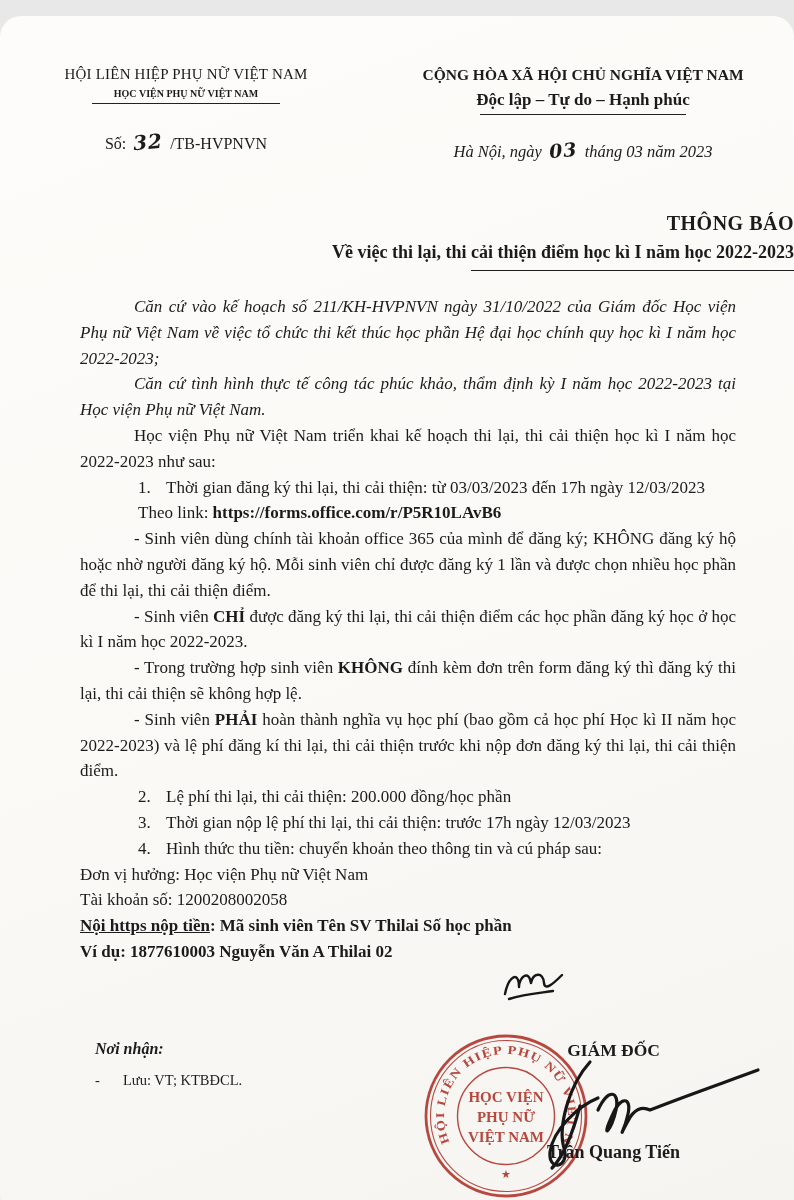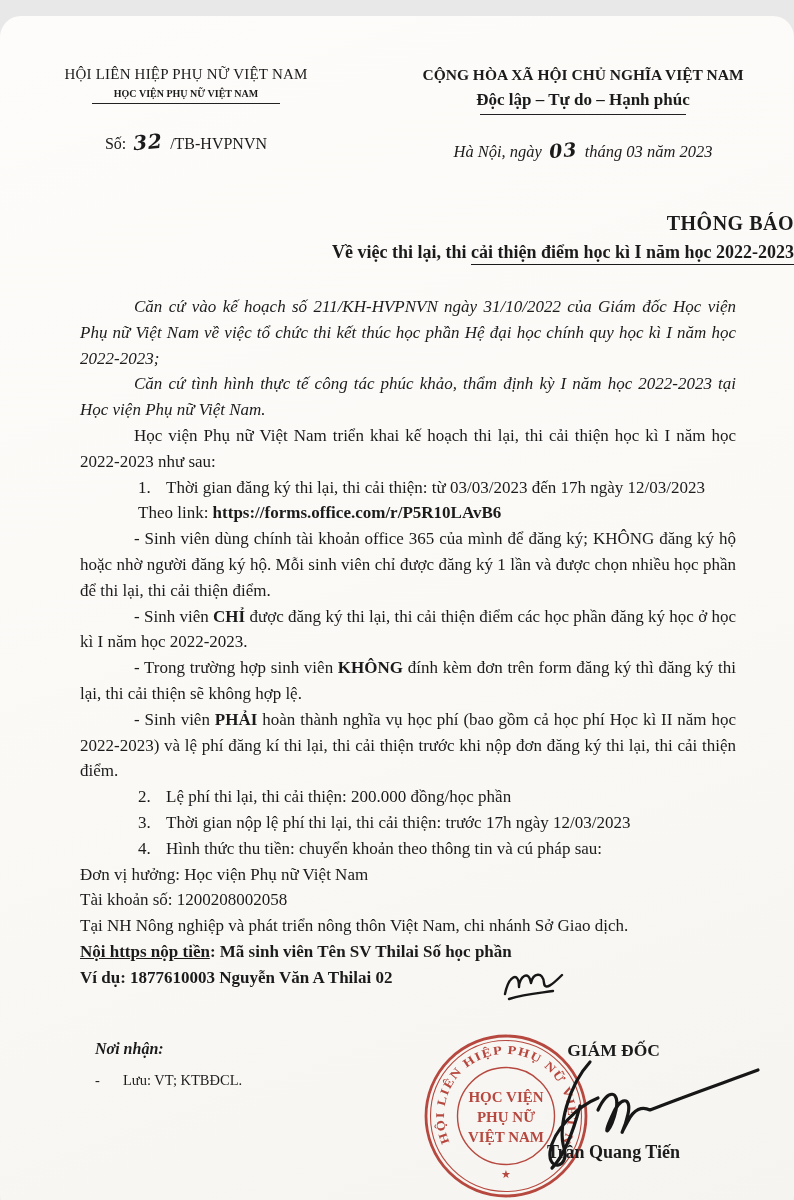--- a/index.html
+++ b/index.html
@@ -21,21 +21,21 @@
   .motto2{font-size:17px;font-weight:bold;margin-top:6px}
   .so-line{margin-top:26px;font-size:16px}
   .hand{font-family:"DejaVu Serif",serif;font-style:italic;font-weight:bold;font-size:20px;
         display:inline-block;transform:rotate(-5deg);letter-spacing:1px;padding:0 3px}
   .date-line{margin-top:24px;font-size:16.5px;font-style:italic}
   .hand-day{font-size:19px}
   
   .title{position:absolute;top:196px;left:0;width:794px;text-align:right}
   .title-main{font-size:20px;font-weight:bold;letter-spacing:.5px}
   .title-sub{font-size:18px;font-weight:bold;margin-top:7px}
-  .title-sub .u2{border-bottom:1.8px solid #1b1b1b;padding-bottom:2px}
+  .title-sub .u2{border-bottom:1.8px solid #1b1b1b;padding-bottom:8px}
   
   .body{position:absolute;top:278px;left:80px;width:656px;font-size:17px;line-height:25.8px}
   .body p{margin:0;text-align:justify}
   .ind{text-indent:54px}
   .li{padding-left:58px;text-align:left !important}
   .num{display:inline-block;min-width:16px}
   .gap{margin-left:12px}
   .sub{margin-left:92px;text-align:left !important}
   
   .footer{position:absolute;top:1018px;left:0;width:794px;height:170px}
@@ -110,21 +110,20 @@
       <span class="num">2.</span><span class="gap">Lệ phí thi lại, thi cải thiện: 200.000 đồng/học phần</span>
     </p>
     <p class="li">
       <span class="num">3.</span><span class="gap">Thời gian nộp lệ phí thi lại, thi cải thiện: trước 17h ngày 12/03/2023</span>
     </p>
     <p class="li">
       <span class="num">4.</span><span class="gap">Hình thức thu tiền: chuyển khoản theo thông tin và cú pháp sau:</span>
     </p>
     <p class="sub">Đơn vị hưởng: Học viện Phụ nữ Việt Nam</p>
     <p class="sub">Tài khoản số: 1200208002058</p>
-    <p class="sub">Tại NH Nông nghiệp và phát triển nông thôn Việt Nam, chi nhánh Sở Giao dịch.</p>
     <p class="sub">
       <span class="b u">Nội https nộp tiền</span><span class="b">: Mã sinh viên Tên SV Thilai Số học phần</span>
     </p>
     <p class="sub b">Ví dụ: 1877610003 Nguyễn Văn A Thilai 02</p>
   </div>
 
   <div class="footer">
     <div class="noinhan">Nơi nhận:</div>
     <div class="luu">
       <span class="dash">-</span><span>Lưu: VT; KTBĐCL.</span>

